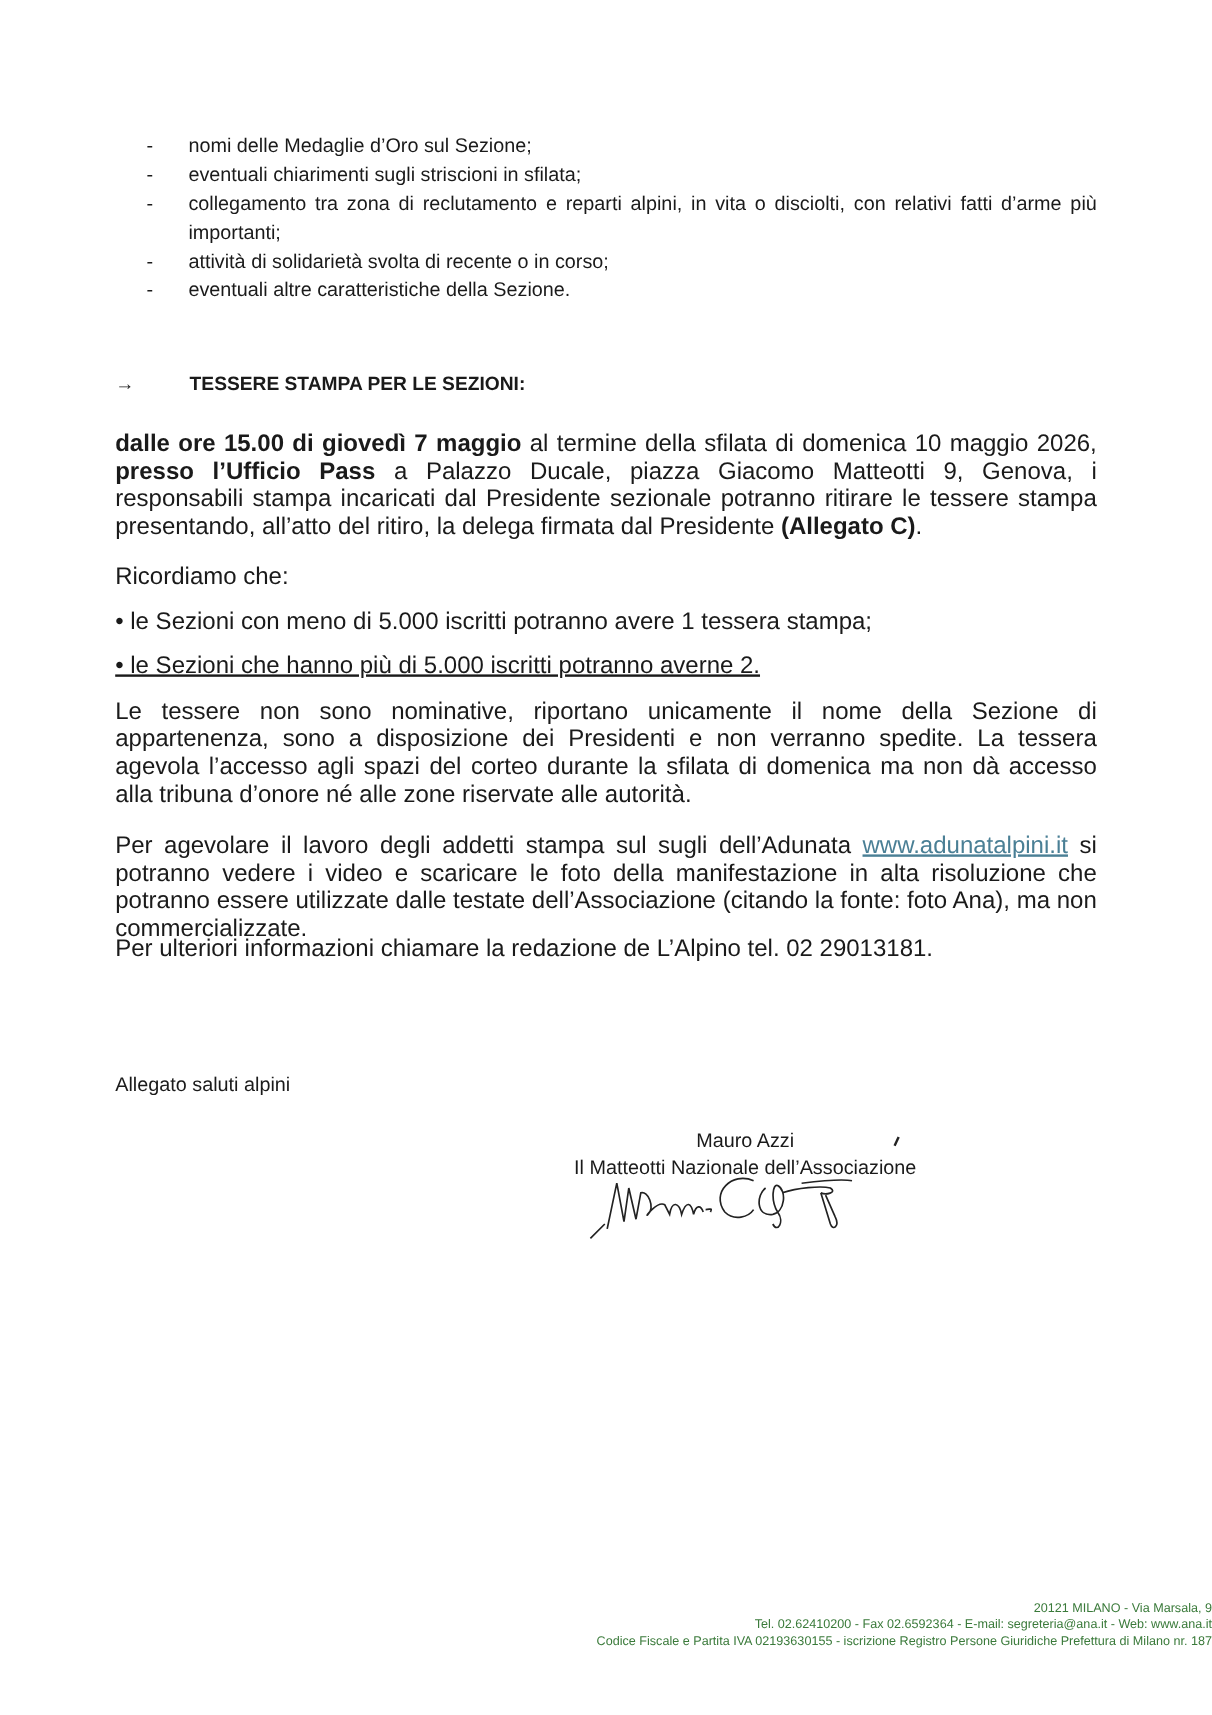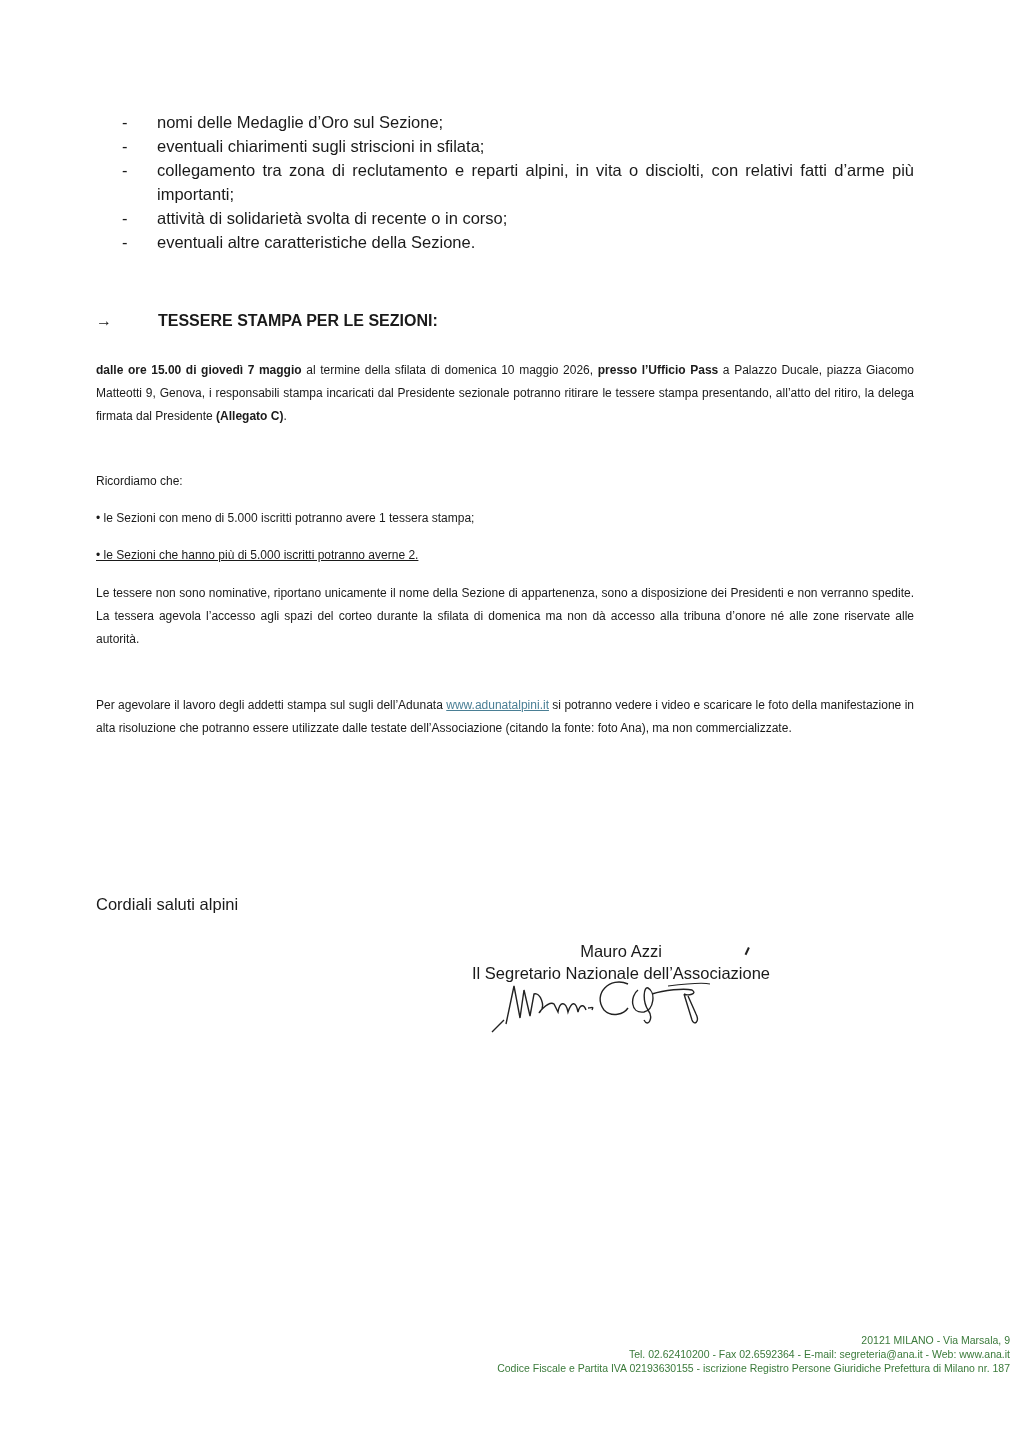--- a/index.html
+++ b/index.html
@@ -10,21 +10,21 @@
   
   .dash-list { position: absolute; left: 122px; top: 110px; width: 792px; margin: 0; padding: 0; list-style: none;
                font-family: "Liberation Sans", sans-serif; font-size: 16.5px; line-height: 24px; }
   .dash-list li { position: relative; padding-left: 35px; }
   .dash-list li .dash { position: absolute; left: 0; top: 0; width: 10px; }
   .dash-list li .txt { display: block; text-align: justify; }
 
   .heading { position: absolute; left: 96px; top: 312px; font-size: 16px; font-weight: bold; }
   .heading .arrow { display: inline-block; width: 62px; font-weight: normal; }
 
-  .para { position: absolute; left: 96px; width: 818px; font-size: 12px; line-height: 23px; text-align: justify; margin: 0; }
+  .para { position: absolute; left: 96px; width: 818px; font-size: 20px; line-height: 23px; text-align: justify; margin: 0; }
   .para b { font-weight: bold; }
   .p-main { top: 359px; }
   .p-ricordiamo { top: 470px; }
   .p-bullet1 { top: 507px; }
   .p-bullet2 { top: 544px; text-decoration: underline; }
   .p-tessere { top: 582px; }
   .p-agevolare { top: 694px; }
   .p-info { top: 780px; }
   .link { color: #4a7f95; text-decoration: underline; }
 
@@ -71,26 +71,27 @@
   <p class="para p-main"><b>dalle ore 15.00 di giovedì 7 maggio</b><span> al termine della sfilata di domenica 10 maggio 2026, </span><b>presso l’Ufficio Pass</b><span> a Palazzo Ducale, piazza Giacomo Matteotti 9, Genova, i responsabili stampa incaricati dal Presidente sezionale potranno ritirare le tessere stampa presentando, all’atto del ritiro, la delega firmata dal Presidente </span><b>(Allegato C)</b><span>.</span></p>
 
   <p class="para p-ricordiamo">Ricordiamo che:</p>
   <p class="para p-bullet1">• le Sezioni con meno di 5.000 iscritti potranno avere 1 tessera stampa;</p>
   <p class="para p-bullet2">• le Sezioni che hanno più di 5.000 iscritti potranno averne 2.</p>
 
   <p class="para p-tessere">Le tessere non sono nominative, riportano unicamente il nome della Sezione di appartenenza, sono a disposizione dei Presidenti e non verranno spedite. La tessera agevola l’accesso agli spazi del corteo durante la sfilata di domenica ma non dà accesso alla tribuna d’onore né alle zone riservate alle autorità.</p>
 
   <p class="para p-agevolare"><span>Per agevolare il lavoro degli addetti stampa sul sugli dell’Adunata </span><a class="link">www.adunatalpini.it</a><span> si potranno vedere i video e scaricare le foto della manifestazione in alta risoluzione che potranno essere utilizzate dalle testate dell’Associazione (citando la fonte: foto Ana), ma non commercializzate.</span></p>
 
+  <p class="para p-info">Per ulteriori informazioni chiamare la redazione de L’Alpino tel. 02 29013181.</p>
 
-  <div class="closing">Cordiali saluti alpini</div>
+  <div class="closing">Allegato saluti alpini</div>
 
   <div class="sig-block">
     <div>Mauro Azzi</div>
-    <div>Il Segretario Nazionale dell’Associazione</div>
+    <div>Il Matteotti Nazionale dell’Associazione</div>
   </div>
 
   <svg class="signature" viewBox="0 0 230 66">
     <path d="M4 62 L16 50 M18 54 L26 16 L32 48 L36 20 L42 46 L46 24 C52 22 58 36 52 42 C48 46 60 30 66 34 L70 42 C72 30 78 32 80 42 C84 30 88 32 90 42 C92 34 96 34 98 40 M100 38 C104 38 106 36 104 40" fill="none" stroke="#222" stroke-width="1.4"></path>
     <path d="M140 14 C122 6 104 24 116 40 C124 48 136 44 140 38" fill="none" stroke="#222" stroke-width="1.4"></path>
     <path d="M150 20 C142 26 142 44 156 42 C166 40 168 22 160 18 C156 16 154 30 160 40 C166 48 160 58 156 50 M164 24 C176 20 196 18 204 20 C210 24 200 26 196 24 M196 24 L204 50 C206 56 212 52 208 44 L200 26" fill="none" stroke="#222" stroke-width="1.4"></path>
     <path d="M180 16 C196 14 214 12 222 14" fill="none" stroke="#222" stroke-width="1.2"></path>
     <path d="M262 0" fill="none"></path>
   </svg>
   <span style="position:absolute;left:746px;top:948px;width:4px;height:8px;border-left:2px solid #222;transform:rotate(25deg);"></span>

